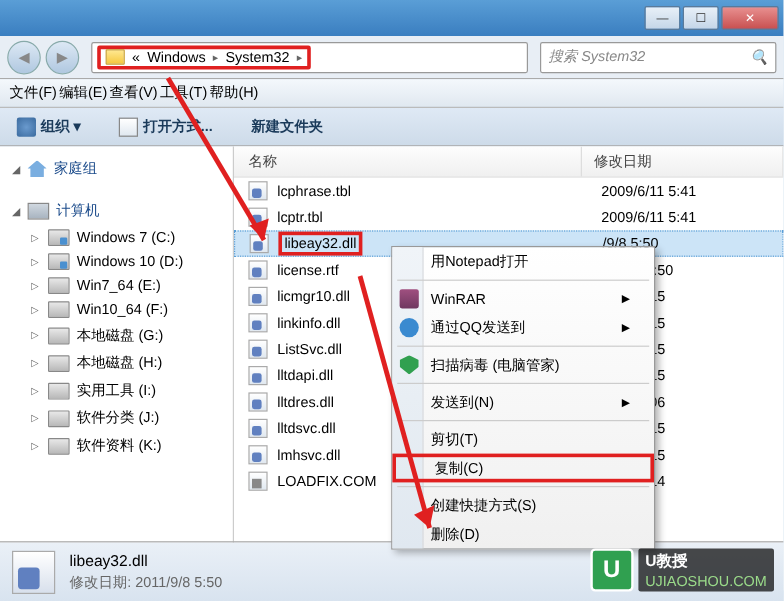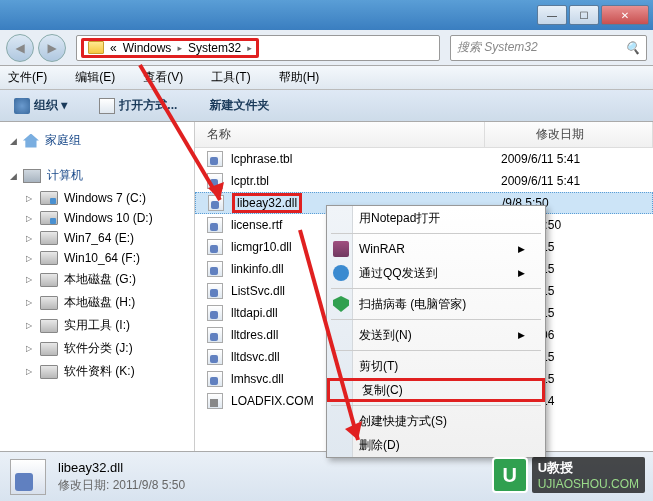--- a/index.html
+++ b/index.html
@@ -15,21 +15,21 @@
 .navrow { height: 36px; display: flex; align-items: center; padding: 0 6px; gap: 4px; background: #e8eef5; border-bottom: 1px solid #aaa; }
 .navbtn { width: 28px; height: 28px; border-radius: 14px; background: linear-gradient(#dce8f4, #b0c8e0); border: 1px solid #8aa; display: flex; align-items: center; justify-content: center; color: #888; }
 .addressbar { flex: 1; height: 26px; background: #fff; border: 1px solid #999; border-radius: 2px; display: flex; align-items: center; padding: 0 4px; margin: 0 6px; position: relative; }
 .crumb { display: flex; align-items: center; gap: 6px; color: #000; padding: 0 4px; border: 3px solid #e02020; border-radius: 2px; }
 .crumb span.sep { color: #666; font-size: 9px; }
 .folder-ico { width: 16px; height: 13px; background: linear-gradient(#ffe890, #f5c840); border: 1px solid #c8a030; border-radius: 1px; display: inline-block; }
 .searchbox { width: 197px; height: 26px; background: #fff; border: 1px solid #999; border-radius: 2px; display: flex; align-items: center; padding: 0 6px; color: #888; font-style: italic; }
 .searchbox .mag { margin-left: auto; }
 
 
-.menubar { height: 24px; background: linear-gradient(#f4f8fc, #e0e8f0); display: flex; align-items: center; padding: 0 8px; gap: 28px; border-bottom: 1px solid #bbb; }
+.menubar { height: 24px; background: linear-gradient(#f4f8fc, #e0e8f0); display: flex; align-items: center; padding: 0 8px; gap: 2px; border-bottom: 1px solid #bbb; }
 .menubar span { color: #000; }
 
 
 .toolbar { height: 32px; background: linear-gradient(#dfe9f5, #cddbe9); display: flex; align-items: center; padding: 0 8px; gap: 20px; border-bottom: 1px solid #aaa; font-weight: bold; }
 .toolbtn { display: flex; align-items: center; gap: 4px; color: #1a3a5a; padding: 4px 6px; }
 .tb-ico { width: 16px; height: 16px; display: inline-block; }
 .tb-ico.org { background: radial-gradient(circle, #6a9ace, #3a6a9e); border-radius: 2px; }
 .tb-ico.file { background: linear-gradient(#fff,#e0e8f0); border:1px solid #888; }
 
 
@@ -38,21 +38,21 @@
 .navgroup { margin-bottom: 10px; }
 .navhead { display: flex; align-items: center; gap: 6px; padding: 4px 10px; color: #1a4a8a; }
 .navitem { display: flex; align-items: center; gap: 6px; padding: 3px 10px 3px 26px; color: #000; }
 .navitem .tri { font-size: 8px; color: #666; width: 8px; }
 .drive-ico { width: 18px; height: 14px; background: linear-gradient(#e8e8e8,#b8b8b8); border:1px solid #888; border-radius: 1px; display:inline-block; position:relative; }
 .drive-ico.win::after { content:''; position:absolute; right:1px; bottom:0; width:6px; height:6px; background:#4a90d0; border-radius:1px; }
 .home-ico { width:16px; height:14px; background:#7aaee0; clip-path: polygon(50% 0, 100% 50%, 85% 50%, 85% 100%, 15% 100%, 15% 50%, 0 50%); display:inline-block; }
 .pc-ico { width:18px; height:14px; background:linear-gradient(#d0d8e0,#a8b4c0); border:1px solid #888; display:inline-block; }
 
 .filepane { flex: 1; position: relative; overflow: hidden; }
-.colhead { height: 26px; display: flex; align-items: center; border-bottom: 1px solid #ddd; color: #444; background: linear-gradient(#fdfdfd,#f0f0f0); gap: 41px; }
+.colhead { height: 26px; display: flex; align-items: center; border-bottom: 1px solid #ddd; color: #444; background: linear-gradient(#fdfdfd,#f0f0f0); }
 .col-name { width: 290px; padding-left: 12px; border-right: 1px solid #ddd; height: 100%; display: flex; align-items: center; }
 .col-date { flex: 1; padding-left: 10px; border-right: 1px solid #ddd; height: 100%; display: flex; align-items: center; text-align: right; }
 .filerow { height: 22px; display: flex; align-items: center; padding-left: 12px; color: #000; }
 .filerow.sel { background: #cce4f7; border: 1px dotted #5a9ed6; }
 .filerow .fico { width: 16px; height: 16px; margin-right: 8px; background: linear-gradient(#fff,#e0e8f0); border:1px solid #aaa; display:inline-block; position:relative; }
 .filerow .fico::after { content:''; position:absolute; left:2px; bottom:1px; width:8px; height:8px; background:#6080c0; border-radius:2px; }
 .filerow .fico.com::after { background:#888; border-radius:0; }
 .filerow .fname { width: 260px; }
 .filerow .fdate { padding-left: 10px; }
 .highlight-file { border: 3px solid #e02020; display:inline-block; padding: 0 2px; }

